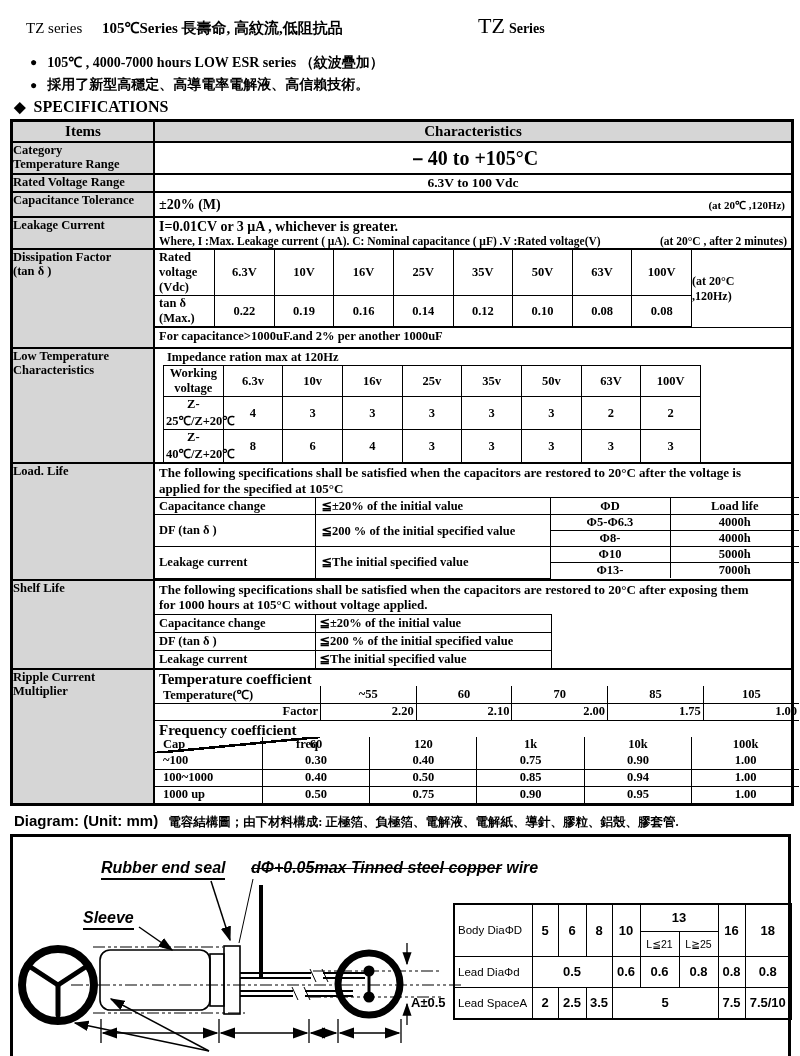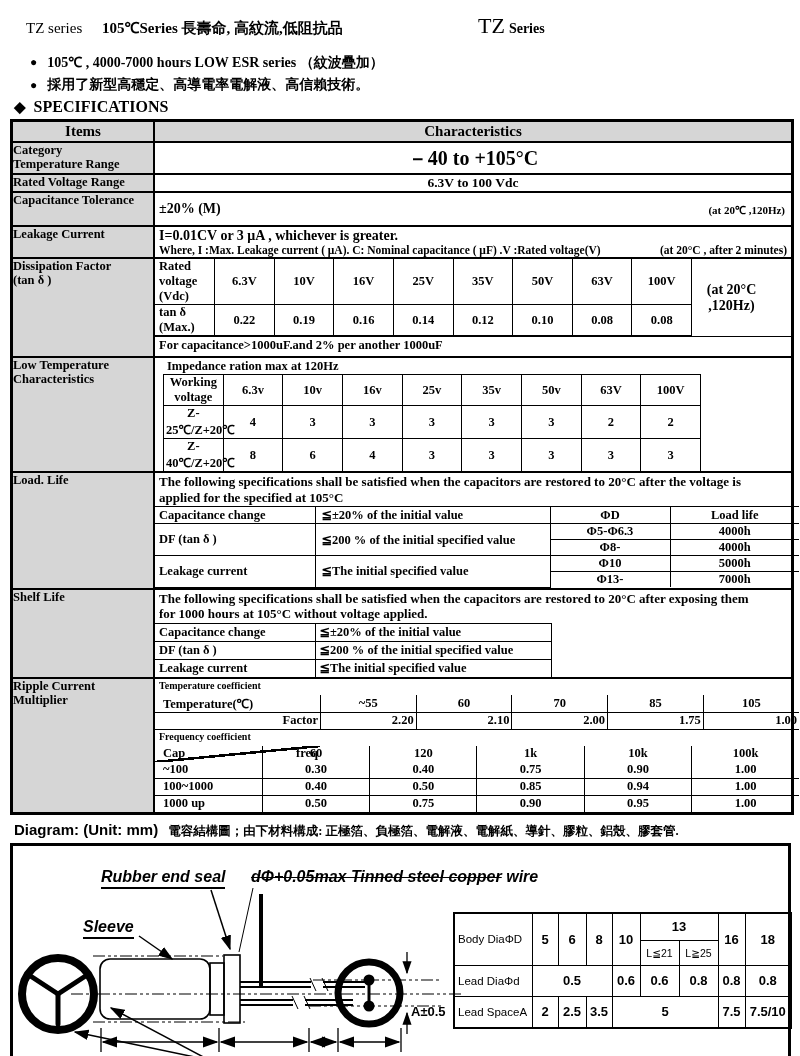--- a/index.html
+++ b/index.html
@@ -21,28 +21,28 @@
   table{border-collapse:collapse;}
   .spec{margin-left:10px;width:784px;border:3px solid #000;table-layout:fixed;font-weight:bold;}
   .spec > tbody > tr > td{vertical-align:top;padding:0;margin-left:32px;}
   .items-col{width:140px;background:#d6d6d6;border-right:2px solid #000;border-bottom:2px solid #000;
              font-size:12.5px;padding:1px 3px;line-height:1.15;}
   .char-col{border-bottom:2px solid #000;}
   .hdr-row td{background:#d6d6d6;text-align:center;font-size:15px;height:19px;vertical-align:middle !important;}
   .v-center{display:flex;align-items:center;justify-content:center;}
   .cat-val{height:30px;font-size:20px;}
   .rv-val{height:16px;font-size:13.5px;}
-  .tol-line{display:flex;justify-content:space-between;align-items:center;height:32px;padding:0 6px 0 4px;border-radius:7px;}
+  .tol-line{display:flex;justify-content:space-between;align-items:center;height:23px;padding:0 6px 0 4px;border-radius:7px;}
   .tol-val{font-size:14px;}
   .small-note{font-size:11px;}
   .lk-line1{font-size:14px;padding:1px 0 0 4px;}
   .lk-line2{display:flex;justify-content:space-between;font-size:11.5px;padding:0 4px 1px 4px;}
   
   .df-wrap{display:flex;}
-  .df-note{flex:1;display:flex;align-items:center;justify-content:flex-end;padding-right:20px;font-size:14px;text-align:center;}
+  .df-note{flex:1;display:flex;align-items:center;justify-content:flex-end;padding-right:20px;font-size:12px;}
   .grid{table-layout:fixed;font-size:12.5px;font-weight:bold;}
   .grid td{border:1px solid #000;text-align:center;height:19px;padding:0 2px;}
   .grid td.lbl{text-align:left;padding-left:4px;}
   .df-grid{width:537px;}
   .df-grid td:first-child{border-left:0;}
   .df-grid tr:first-child td{border-top:0;}
   .df-grid{border-right:1px solid #000;}
   .df-foot{border-top:1px solid #000;font-size:12.5px;padding:1px 0 2px 4px;height:16px;}
   .lt-title{font-size:12.5px;padding:1px 0 0 12px;height:15px;}
   .lt-grid{width:538px;margin-left:8px;}
@@ -53,21 +53,21 @@
   .ll-grid{width:644px;}
   .ll-grid td{height:15px;font-size:12.5px;}
   .ll-grid td:first-child{border-left:0;}
   .ll-grid td:last-child{border-right:0;}
   .ll-grid tr:last-child td{border-bottom:0;}
   .ll-grid td.cond{text-align:left;padding-left:6px;}
   .sh-grid{width:396px;}
   .sh-grid td{height:17px;}
   .sh-grid td:first-child{border-left:0;}
   .sh-grid tr:last-child td{border-bottom:0;}
-  .rc-title{font-size:10px;padding:1px 0 0 4px;height:15px;}
+  .rc-title{font-size:15px;padding:1px 0 0 4px;height:15px;}
   .rc{width:644px;table-layout:fixed;font-size:12.5px;font-weight:bold;}
   .rc td{text-align:center;height:16px;border-left:1px solid #000;padding:0 2px;}
   .rc td:first-child{border-left:0;}
   .rc td.lbl{width:155px;text-align:left;padding-left:8px;}
   .rct tr:first-child td{border-bottom:1px solid #000;}
   .rct tr:last-child td{border-bottom:1px solid #000;text-align:right;}
   .rcf tr.mid td{border-bottom:1px solid #000;}
   .capfreq{background:linear-gradient(to bottom right,transparent 46%,#000 46%,#000 54%,transparent 54%);
            display:flex;justify-content:space-between;padding:0 26px 0 6px;}
   

